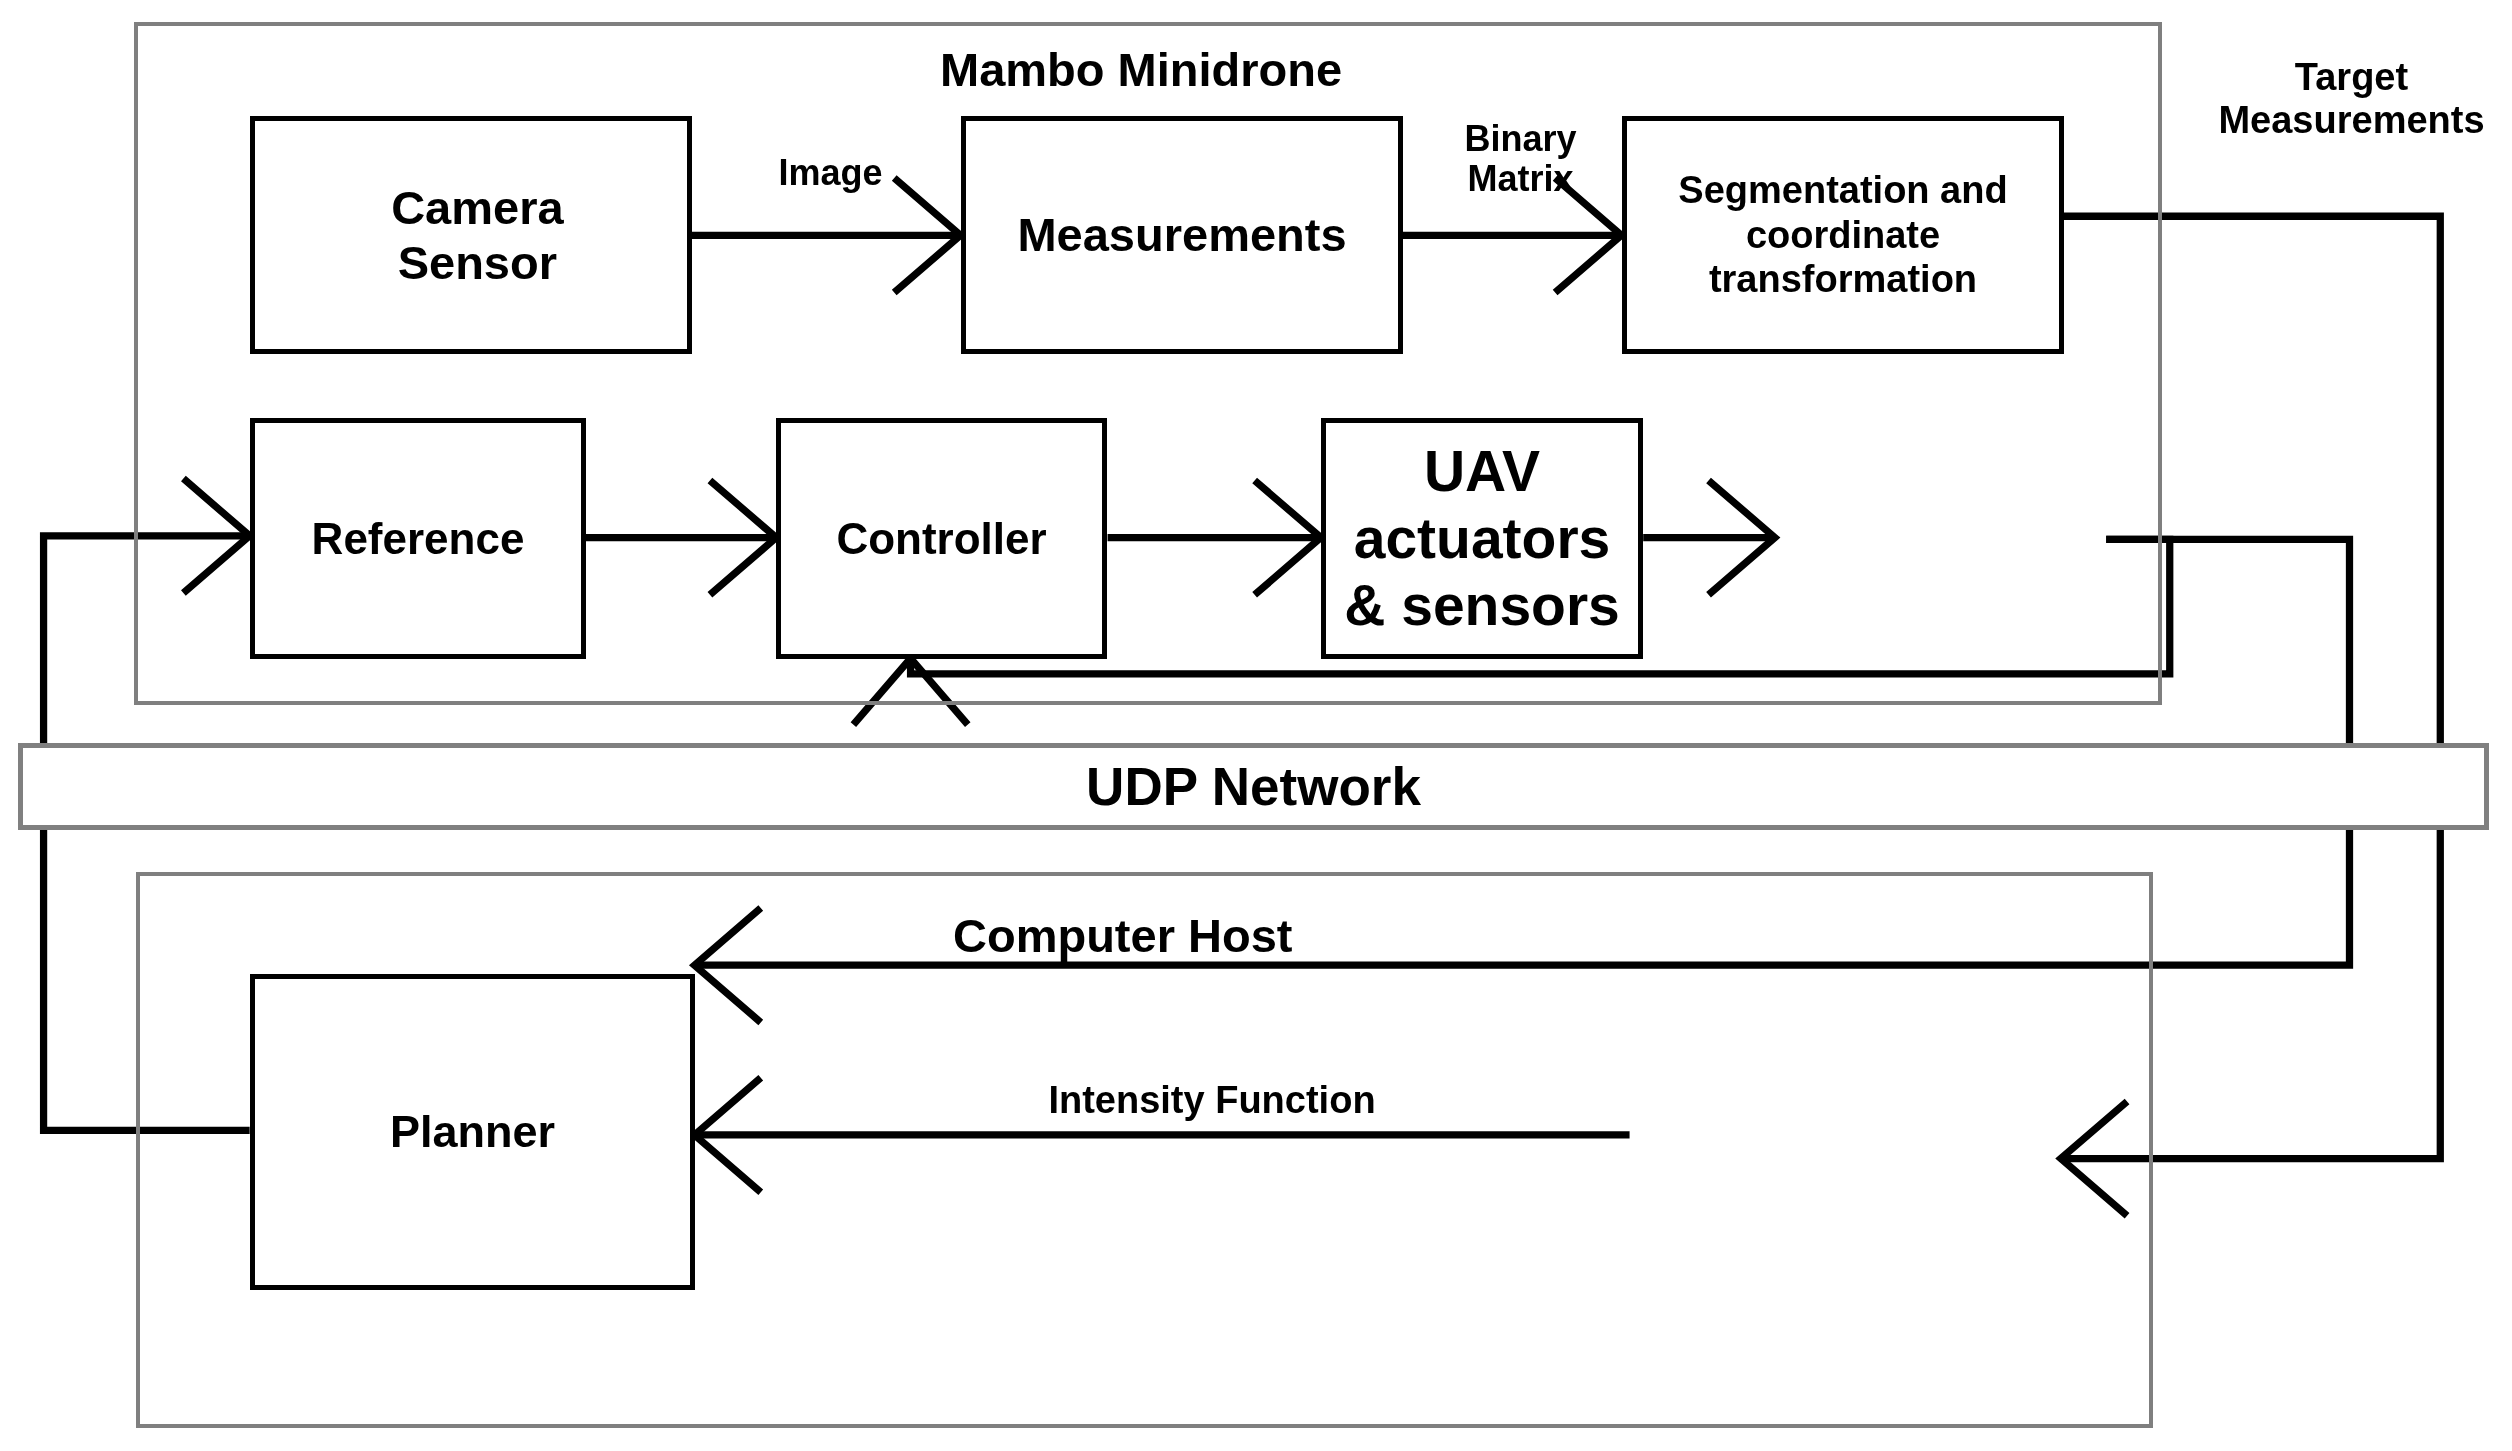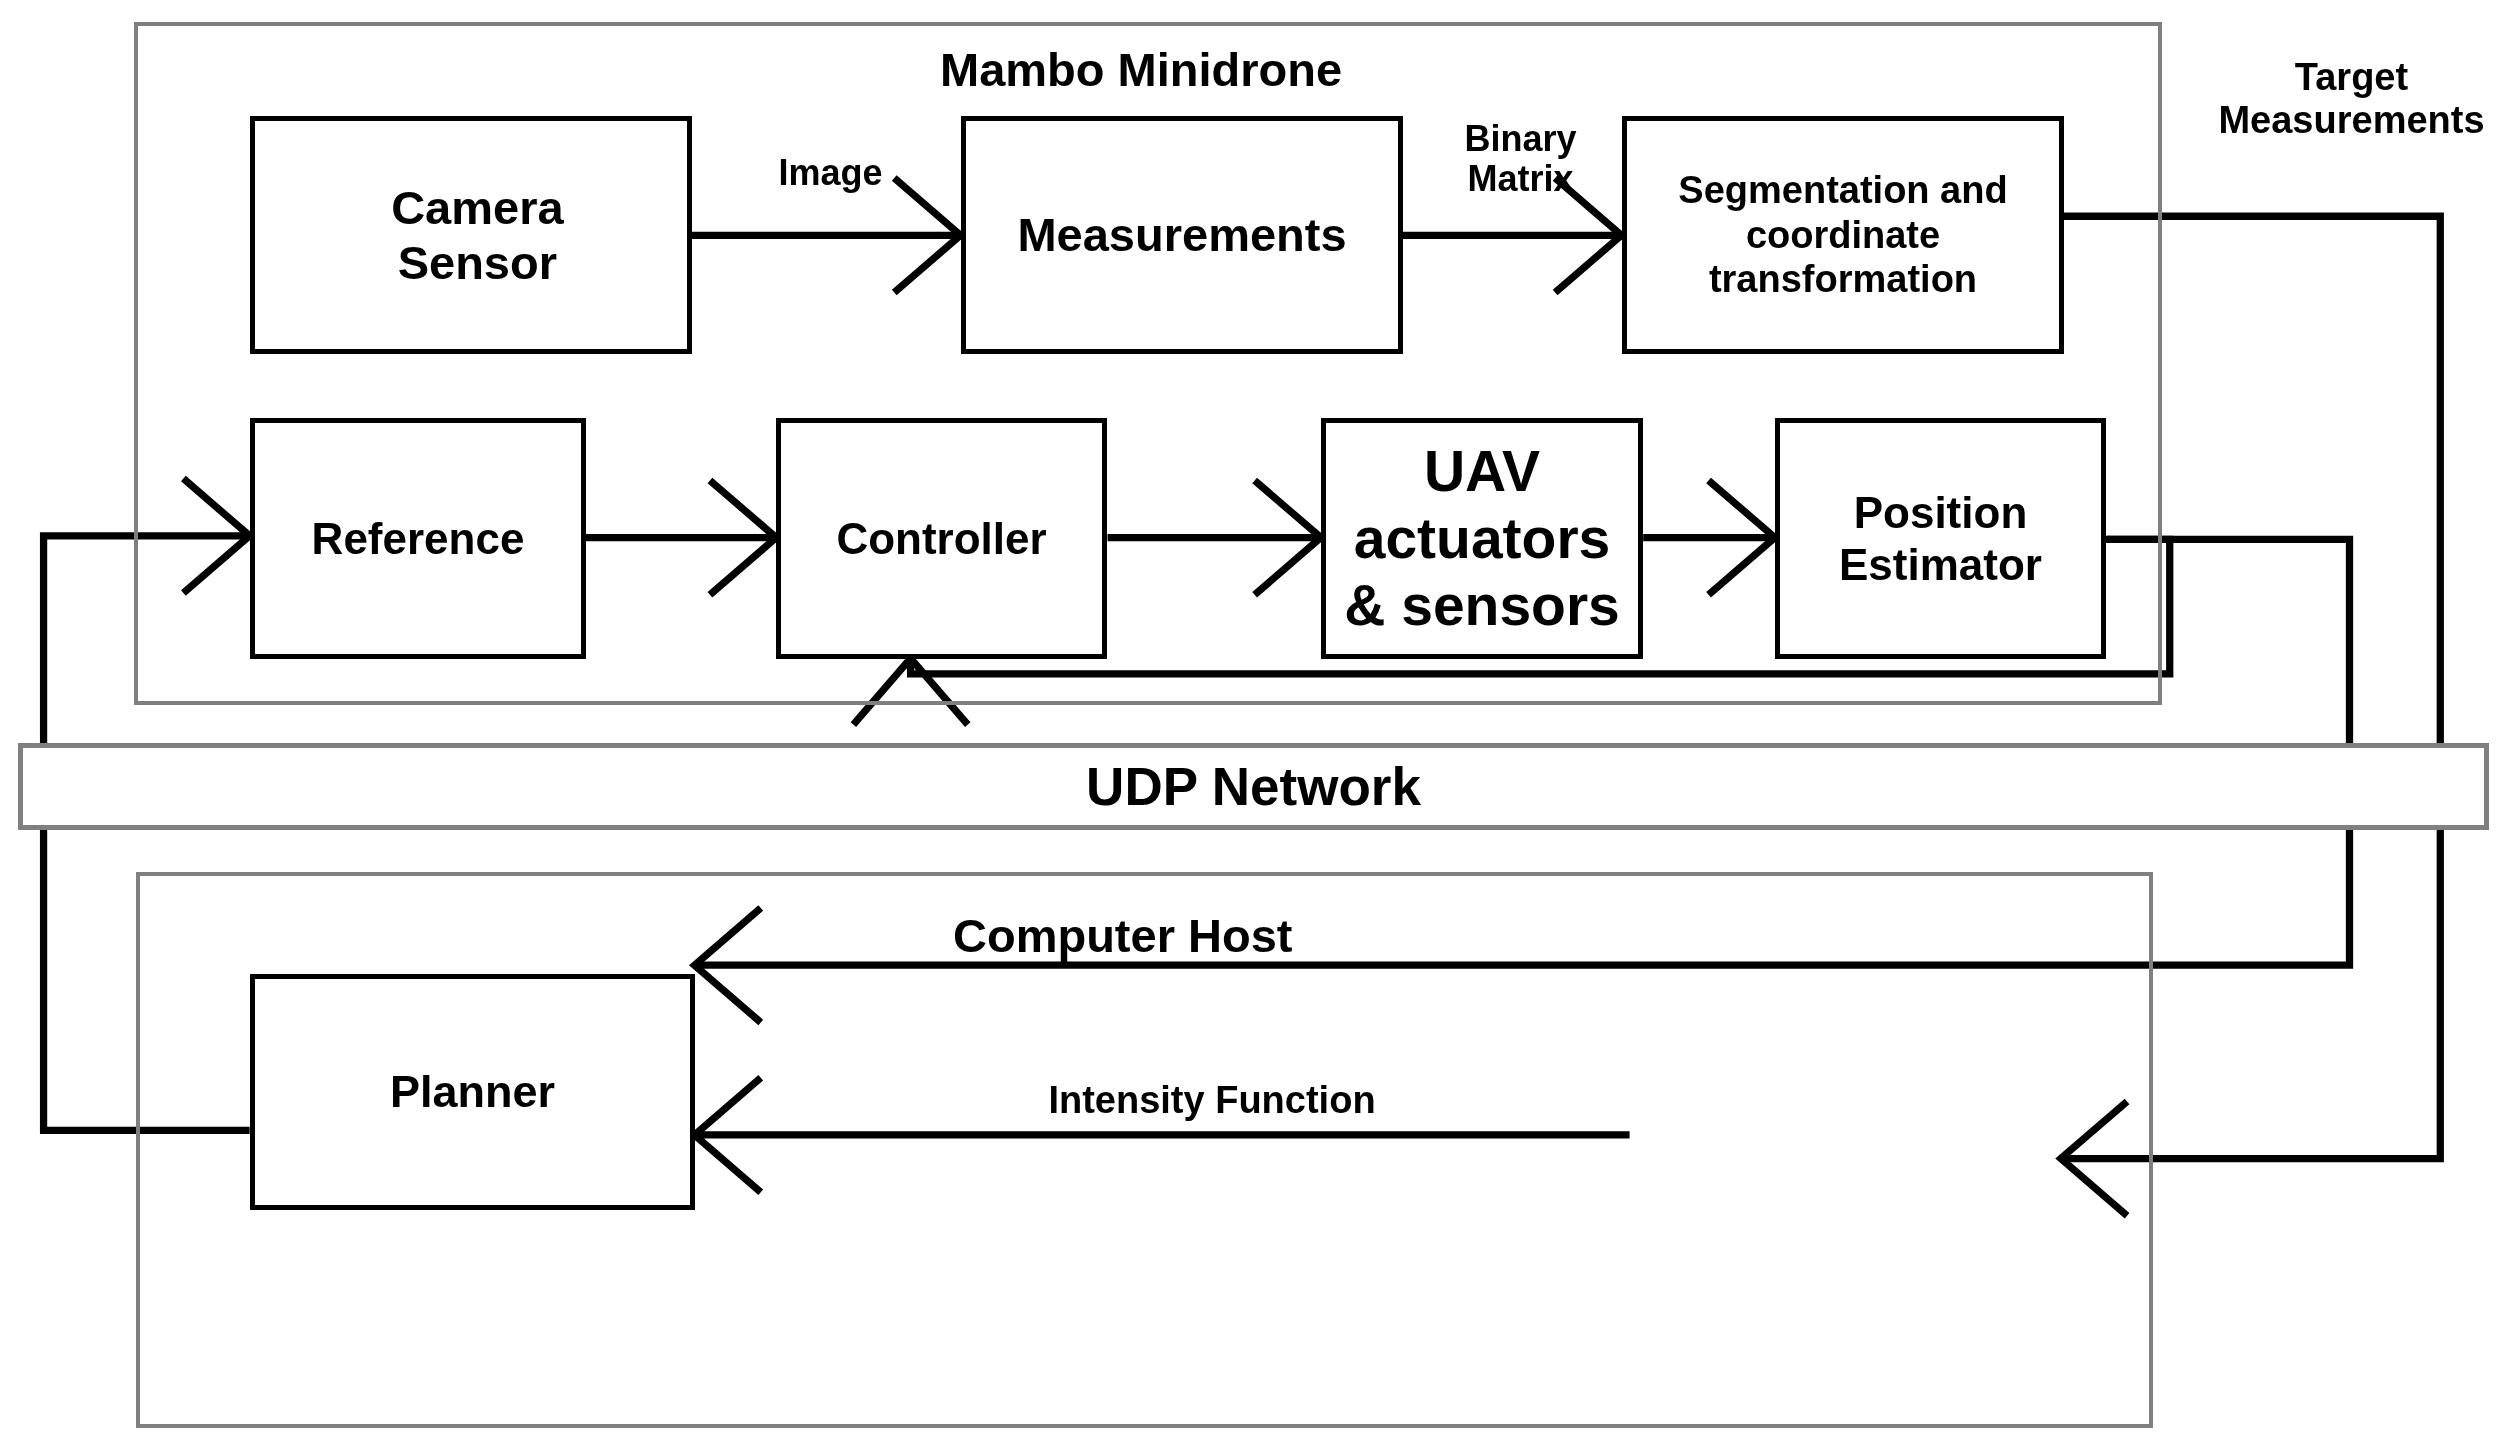--- a/index.html
+++ b/index.html
@@ -61,21 +61,21 @@
     white-space:pre-line;
   }
   
   #n-camera      { left:250px;  top:116px;  width:442px;  height:238px; font-size:47px;padding-left:20px; }
   #n-threshold   { left:961px; top:116px;  width:442px;  height:238px; font-size:47px; }
   #n-segment     { left:1622px; top:116px;  width:442px;  height:238px; font-size:38px; }
   #n-reference   { left:250px;  top:418px;  width:336px;  height:241px; font-size:44px; }
   #n-controller  { left:776px;  top:418px;  width:331px;  height:241px; font-size:44px; }
   #n-uav         { left:1321px; top:418px;  width:322px;  height:241px; font-size:57px; }
   #n-position    { left:1775px; top:418px;  width:331px;  height:241px; font-size:44px; }
-  #n-planner     { left:250px;  top:974px; width:445px;  height:236px; font-size:45px; }
+  #n-planner     { left:250px;  top:974px; width:445px;  height:316px; font-size:45px; }
   #n-smcphd      { left:1630px; top:979px; width:431px;  height:236px; font-size:47px; }
 
   #g-mambo       { left:134px;  top:22px;   width:2028px; height:683px; }
   #g-host        { left:136px;  top:872px;  width:2017px; height:556px; }
   #band-udp      { left:18px;   top:743px;  width:2471px; height:87px;  font-size:53px; }
 
   #t-mambo       { left:940px; top:42px;   font-size:47px; }
   #t-host        { left:953px; top:908px; font-size:47px; }
 
   #wl-image      { left:726px;  top:153px;  width:209px; font-size:36px; }
@@ -155,24 +155,20 @@
   <div class="node" id="n-controller">
     <span class="lbl">Controller</span>
   </div>
 
   <div class="node" id="n-uav">
     <span class="lbl">UAV
 actuators
 &amp; sensors</span>
   </div>
 
-  <div class="node" id="n-position">
-    <span class="lbl">Position
-Estimator</span>
-  </div>
 
   <div class="node" id="n-planner">
     <span class="lbl">Planner</span>
   </div>
 
 
   <div class="wlabel" id="wl-image">Image</div>
   <div class="wlabel" id="wl-binary">Binary
 Matrix</div>
   <div class="wlabel" id="wl-target">Target

